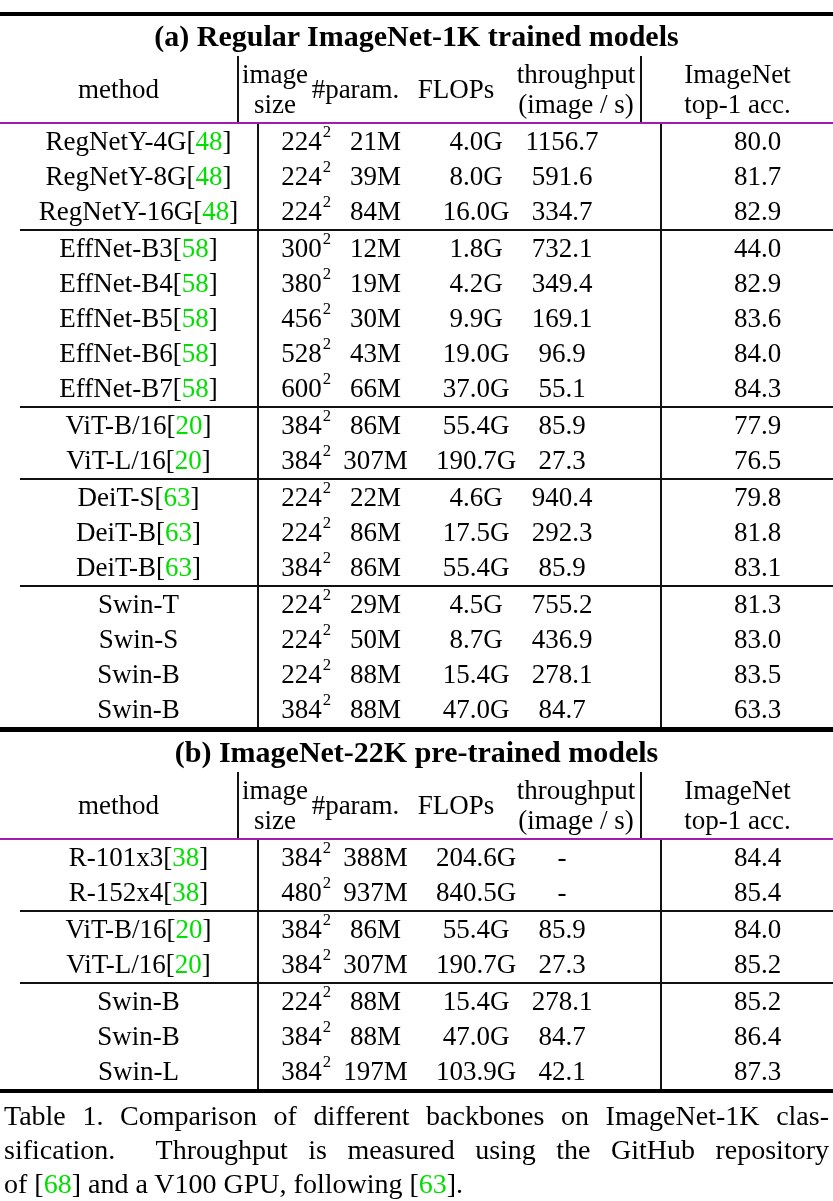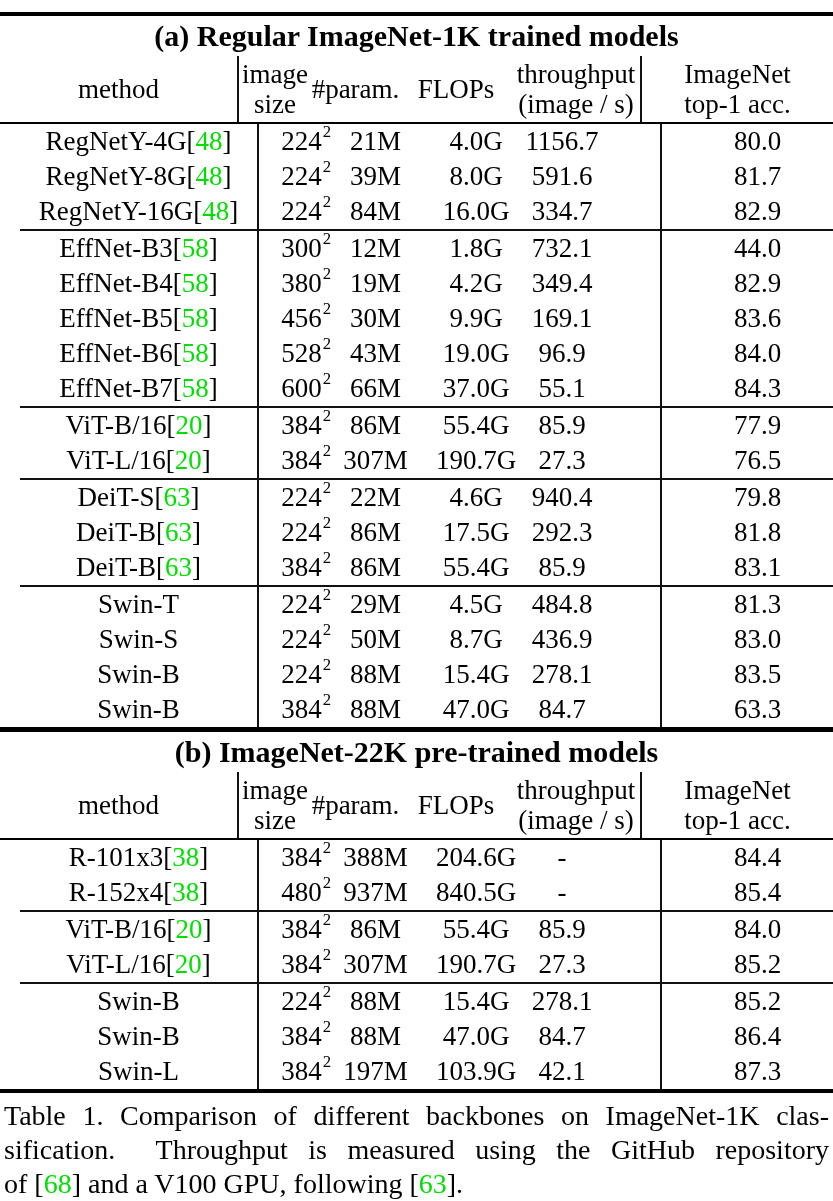--- a/index.html
+++ b/index.html
@@ -14,21 +14,21 @@
   .spacer-top{height:12px;}
   .sec-title{
     height:40px;display:flex;align-items:center;justify-content:center;
     font-weight:bold;font-size:30px;letter-spacing:0px;
   }
   .thead,.trow{
     display:grid;
     grid-template-columns:237px 74px 89px 112px 128px 193px;
     width:833px;
   }
-  .thead{height:66px;border-bottom:2px solid #000000;}
+  .thead{height:66px;border-bottom:2px solid #a21caf;}
   .trow{height:35px;margin-left:20px;}
   .cell{
     display:flex;align-items:center;justify-content:center;
     font-size:27px;white-space:nowrap;
   }
   .th{font-size:27px;}
   .two{flex-direction:column;justify-content:center;line-height:1.12;}
   .c-size{border-left:2px solid #111;}
   .c-acc{border-left:2px solid #111;}
   .trow .c-size{justify-content:flex-end;padding-left:5px;}
@@ -279,21 +279,21 @@
       <div class="trow group-start">
         <div class="cell c-method">
           <span>Swin-T</span>
         </div>
         <div class="cell c-size">
           <span>224</span>
           <sup class="sup">2</sup>
         </div>
         <div class="cell c-param">29M</div>
         <div class="cell c-flops">4.5G</div>
-        <div class="cell c-thr">484.8</div>
+        <div class="cell c-thr">755.2</div>
         <div class="cell c-acc">81.3</div>
       </div>
       <div class="trow">
         <div class="cell c-method">
           <span>Swin-S</span>
         </div>
         <div class="cell c-size">
           <span>224</span>
           <sup class="sup">2</sup>
         </div>

